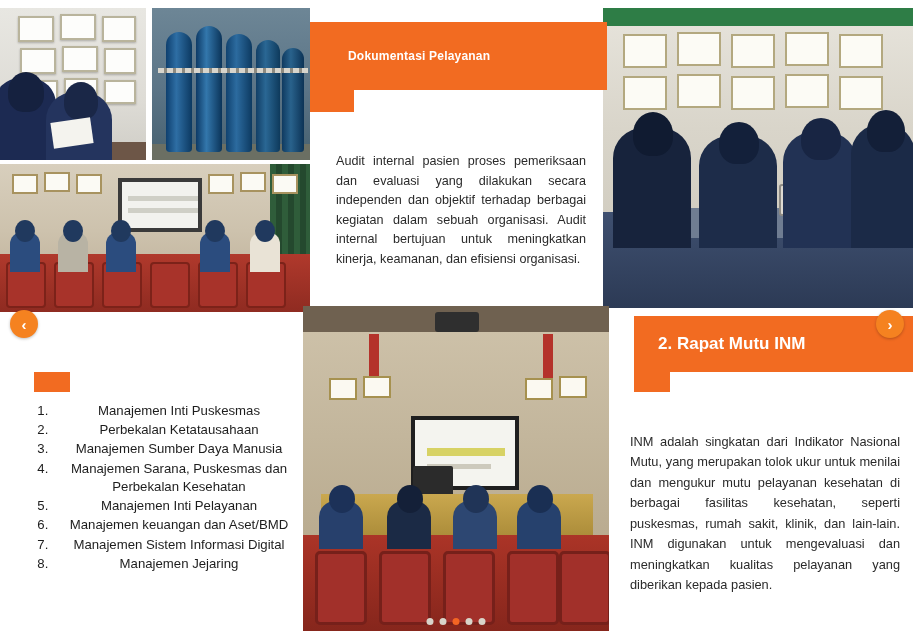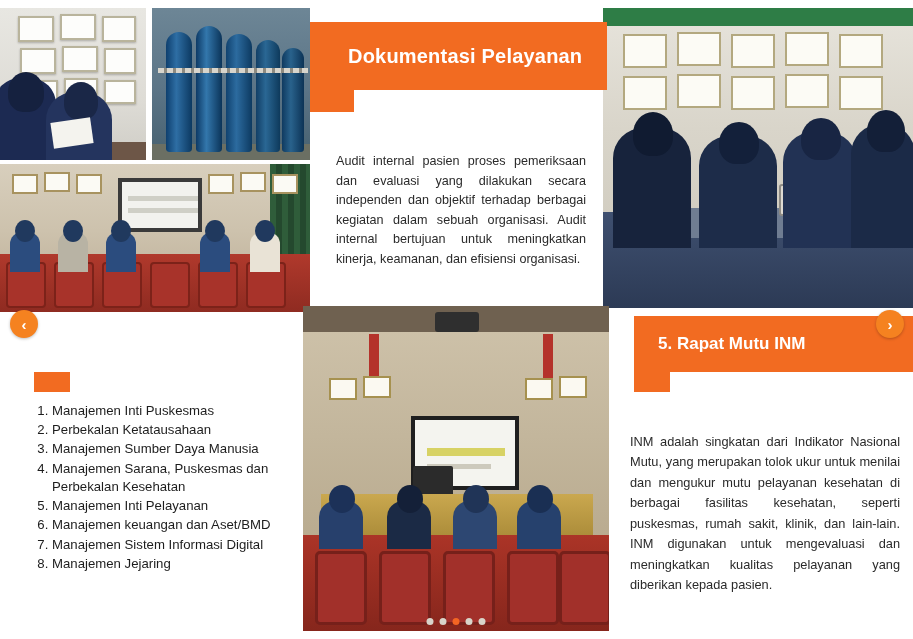--- a/index.html
+++ b/index.html
@@ -135,21 +135,21 @@
   #photo-room-mid .dots span { width:7px; height:7px; border-radius:50%; background:#d8d4c9; display:block;}
   #photo-room-mid .dots span.on { background:#f36523; }
 
   
   .hdr-top {
     position:absolute; left:310px; top:22px; width:297px; height:68px;
     background:#f26b21;
     display:flex; flex-direction:column; justify-content:center;
     padding: 2px 18px 2px 38px;
   }
-  .hdr-top .l1 { color:#fff; font-size:20px; font-weight:bold; letter-spacing:.2px; }
+  .hdr-top .l1 { color:#fff; font-size:12px; font-weight:bold; letter-spacing:.2px; }
   .hdr-top .l2 { color:#fff; font-size:18px; font-weight:bold; letter-spacing:.2px; padding-left:24px; margin-top:3px;}
   .hdr-top-tail { position:absolute; left:310px; top:90px; width:44px; height:22px; background:#f26b21; }
 
   .body-text-top {
     position:absolute; left:336px; top:152px; width:250px;
     font-size:12.6px; line-height:1.55; color:#2a2a2a; text-align:justify;
   }
 
   .hdr-klaster {
     position:absolute; left:34px; top:316px; width:274px; height:56px;
@@ -165,21 +165,21 @@
   .hdr-inm span { color:#fff; font-size:17px; font-weight:bold; }
   .hdr-inm-tail { position:absolute; left:634px; top:372px; width:36px; height:20px; background:#f26b21; }
 
   .orange-left-edge { position:absolute; left:0; top:316px; width:34px; height:56px; background:#ffffff; }
 
   .list-klaster {
     position:absolute; left:26px; top:402px; width:280px;
     font-size:13.2px; line-height:1.38; color:#1d1d1d;
   }
   .list-klaster ol { margin:0; padding-left:26px; }
-  .list-klaster li { margin-bottom:1px; }
+  .list-klaster li { margin-bottom:1px;text-align:center; }
 
   .body-text-inm {
     position:absolute; left:630px; top:432px; width:270px;
     font-size:12.8px; line-height:1.6; color:#2a2a2a; text-align:justify;
   }
 
   
   .nav-arrow {
     position:absolute; width:28px; height:28px; border-radius:50%;
     background:#f58220; color:#fff; display:flex; align-items:center;
@@ -355,21 +355,21 @@
       <li>Manajemen Sumber Daya Manusia</li>
       <li>Manajemen Sarana, Puskesmas dan Perbekalan Kesehatan</li>
       <li>Manajemen Inti Pelayanan</li>
       <li>Manajemen keuangan dan Aset/BMD</li>
       <li>Manajemen Sistem Informasi Digital</li>
       <li>Manajemen Jejaring</li>
     </ol>
   </div>
 
   <div class="hdr-inm">
-    <span>5. Rapat Mutu INM</span>
+    <span>2. Rapat Mutu INM</span>
   </div>
   <div class="hdr-inm-tail"></div>
 
   <div class="body-text-inm">INM adalah singkatan dari Indikator Nasional Mutu, yang merupakan tolok ukur untuk menilai dan mengukur mutu pelayanan kesehatan di berbagai fasilitas kesehatan, seperti puskesmas, rumah sakit, klinik, dan lain-lain. INM digunakan untuk mengevaluasi dan meningkatkan kualitas pelayanan yang diberikan kepada pasien.</div>
 
   <div class="nav-arrow" id="nav-prev">‹</div>
   <div class="nav-arrow" id="nav-next">›</div>
 
 </div>
 

